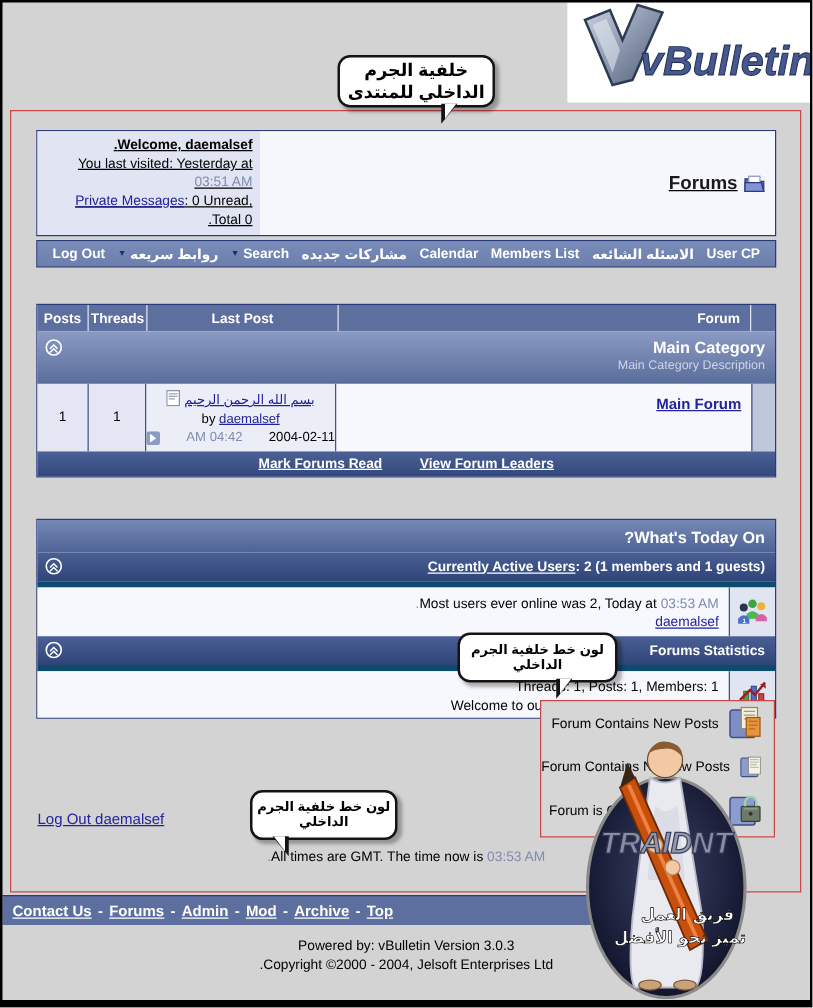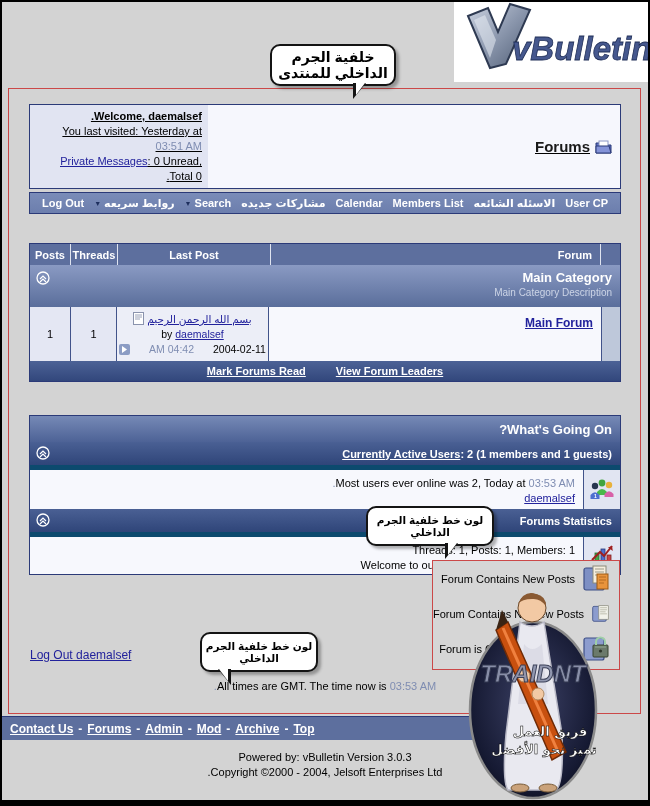--- a/index.html
+++ b/index.html
@@ -74,21 +74,21 @@
   .frow{display:flex;direction:ltr;height:54px;align-items:stretch;}
   .frow>div{border-left:1px solid #41538a;box-sizing:border-box;}
   .frow>div:first-child{border-left:none;}
   .cell-count{display:flex;align-items:center;justify-content:center;background:#e4e7f3;}
   .cell-last{background:#eceef7;direction:rtl;text-align:center;padding-top:5px;line-height:15px;font-size:10.5px;}
   .cell-last .doc-ic{display:inline-block;vertical-align:-2px;margin-right:3px;}
   .cell-forum{background:#f7f8fd;direction:rtl;text-align:right;padding:9px 8px 0 0;}
   .cell-forum .fname{font-size:12px;font-weight:bold;}
   .cell-forum .fdesc{display:block;margin-top:3px;}
   .cell-ficon{background:#bec8da;}
-  .dateline{direction:ltr;display:flex;align-items:center;justify-content:center;gap:19px;}
+  .dateline{direction:ltr;display:flex;align-items:center;justify-content:space-between;gap:8px;}
   .ffoot{height:20px;background:linear-gradient(180deg,#4c6296,#32477c);display:flex;align-items:center;justify-content:center;gap:30px;}
   .ffoot a{color:#fff;font-weight:bold;text-decoration:underline;}
 
   
   .wgo-table{margin-top:33px;background:#f6f7fd;}
   .wgo-title{height:26px;background:linear-gradient(180deg,#7689b6,#4d6296);color:#fff;
     font-size:13px;font-weight:bold;direction:rtl;display:flex;align-items:center;padding:0 8px;}
   .wgo-sub{position:relative;height:23px;background:linear-gradient(180deg,#4a6094,#2f4579);
     color:#fff;font-weight:bold;direction:rtl;display:flex;align-items:center;padding:0 8px;}
   .wgo-sub .collapse{top:4px;}
@@ -238,21 +238,21 @@
       </div>
       <div class="col-ficon cell-ficon"></div>
     </div>
     <div class="ffoot">
       <a>Mark Forums Read</a>
       <a>View Forum Leaders</a>
     </div>
   </div>
 
   <div class="wgo-table tborder">
-    <div class="wgo-title">What's Going On?</div>
+    <div class="wgo-title">What's Today On?</div>
     <div class="wgo-sub">
       <svg class="collapse" viewBox="0 0 14 14">
         <circle cx="7" cy="7" r="6" fill="none" stroke="#fff" stroke-width="1.3"></circle>
         <path d="M4 8 L7 5 L10 8 M4 11 L7 8 L10 11" fill="none" stroke="#fff" stroke-width="1.2"></path>
       </svg>
       <span><a>Currently Active Users</a><span>: 2 (1 members and 1 guests)</span></span>
     </div>
     <div class="wgo-row row-a">
       <div class="wgo-main">
         <span>Most users ever online was 2, Today at</span> <span class="time">03:53 AM.</span><br>

